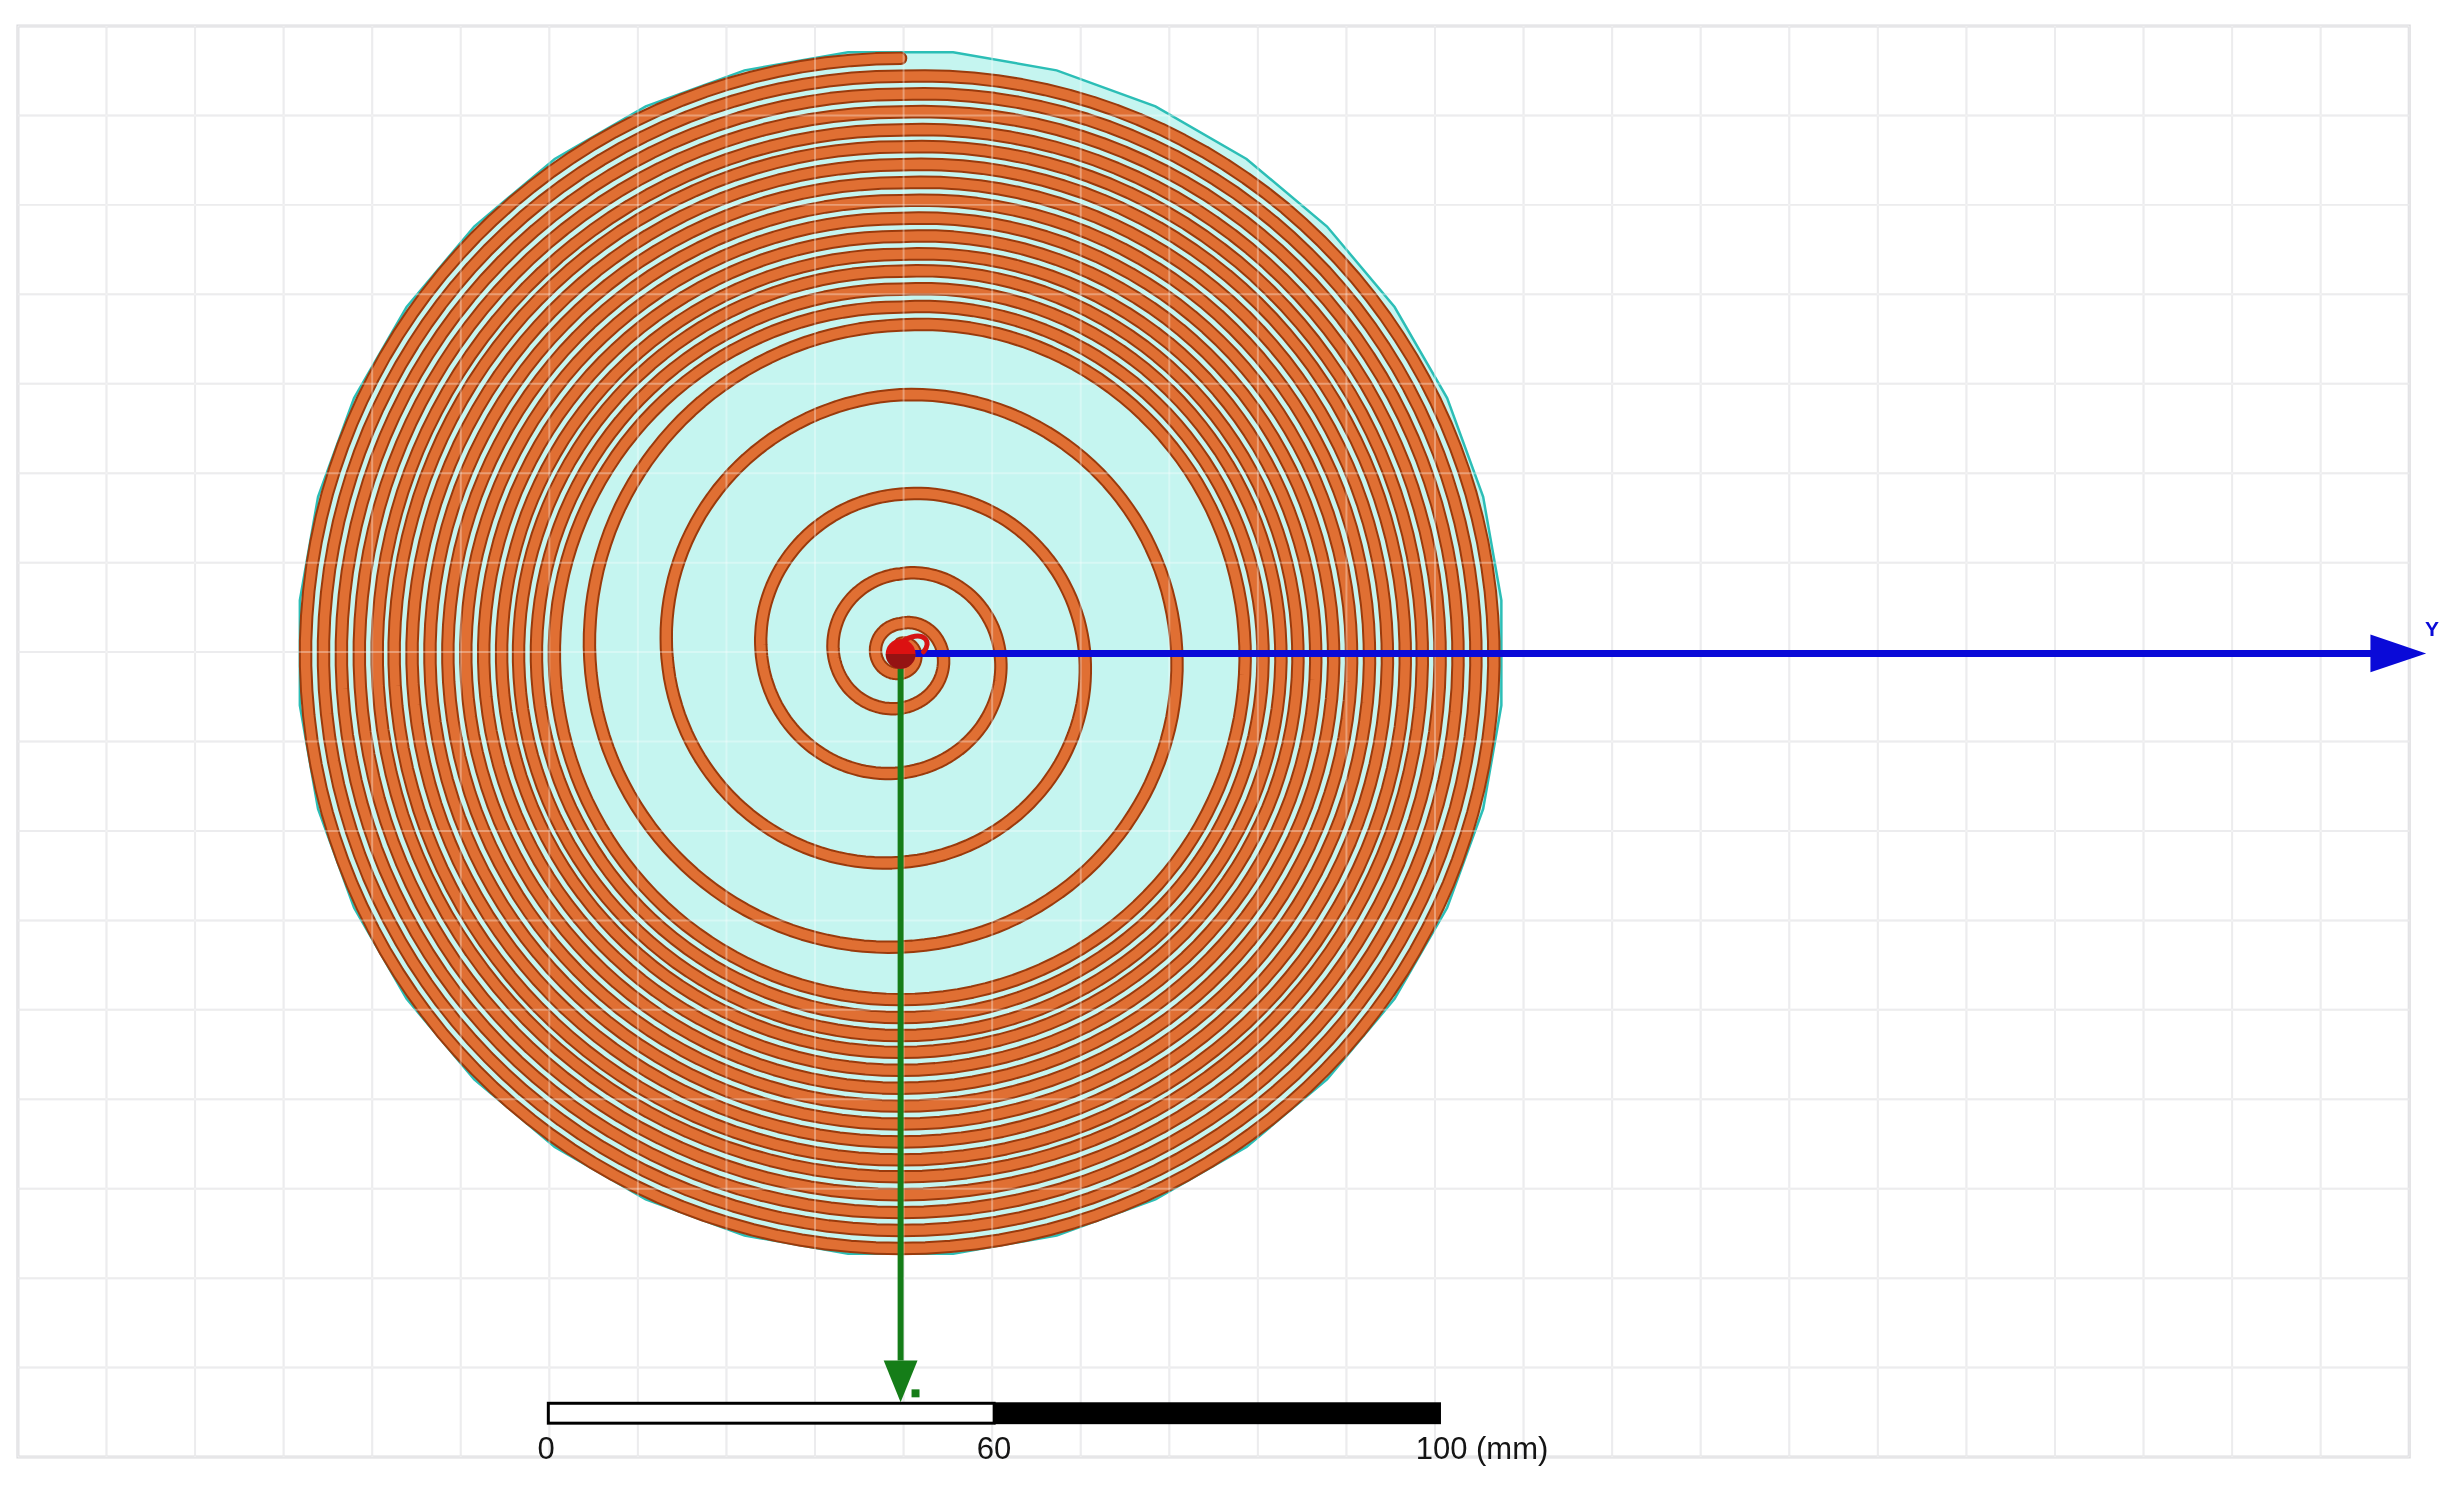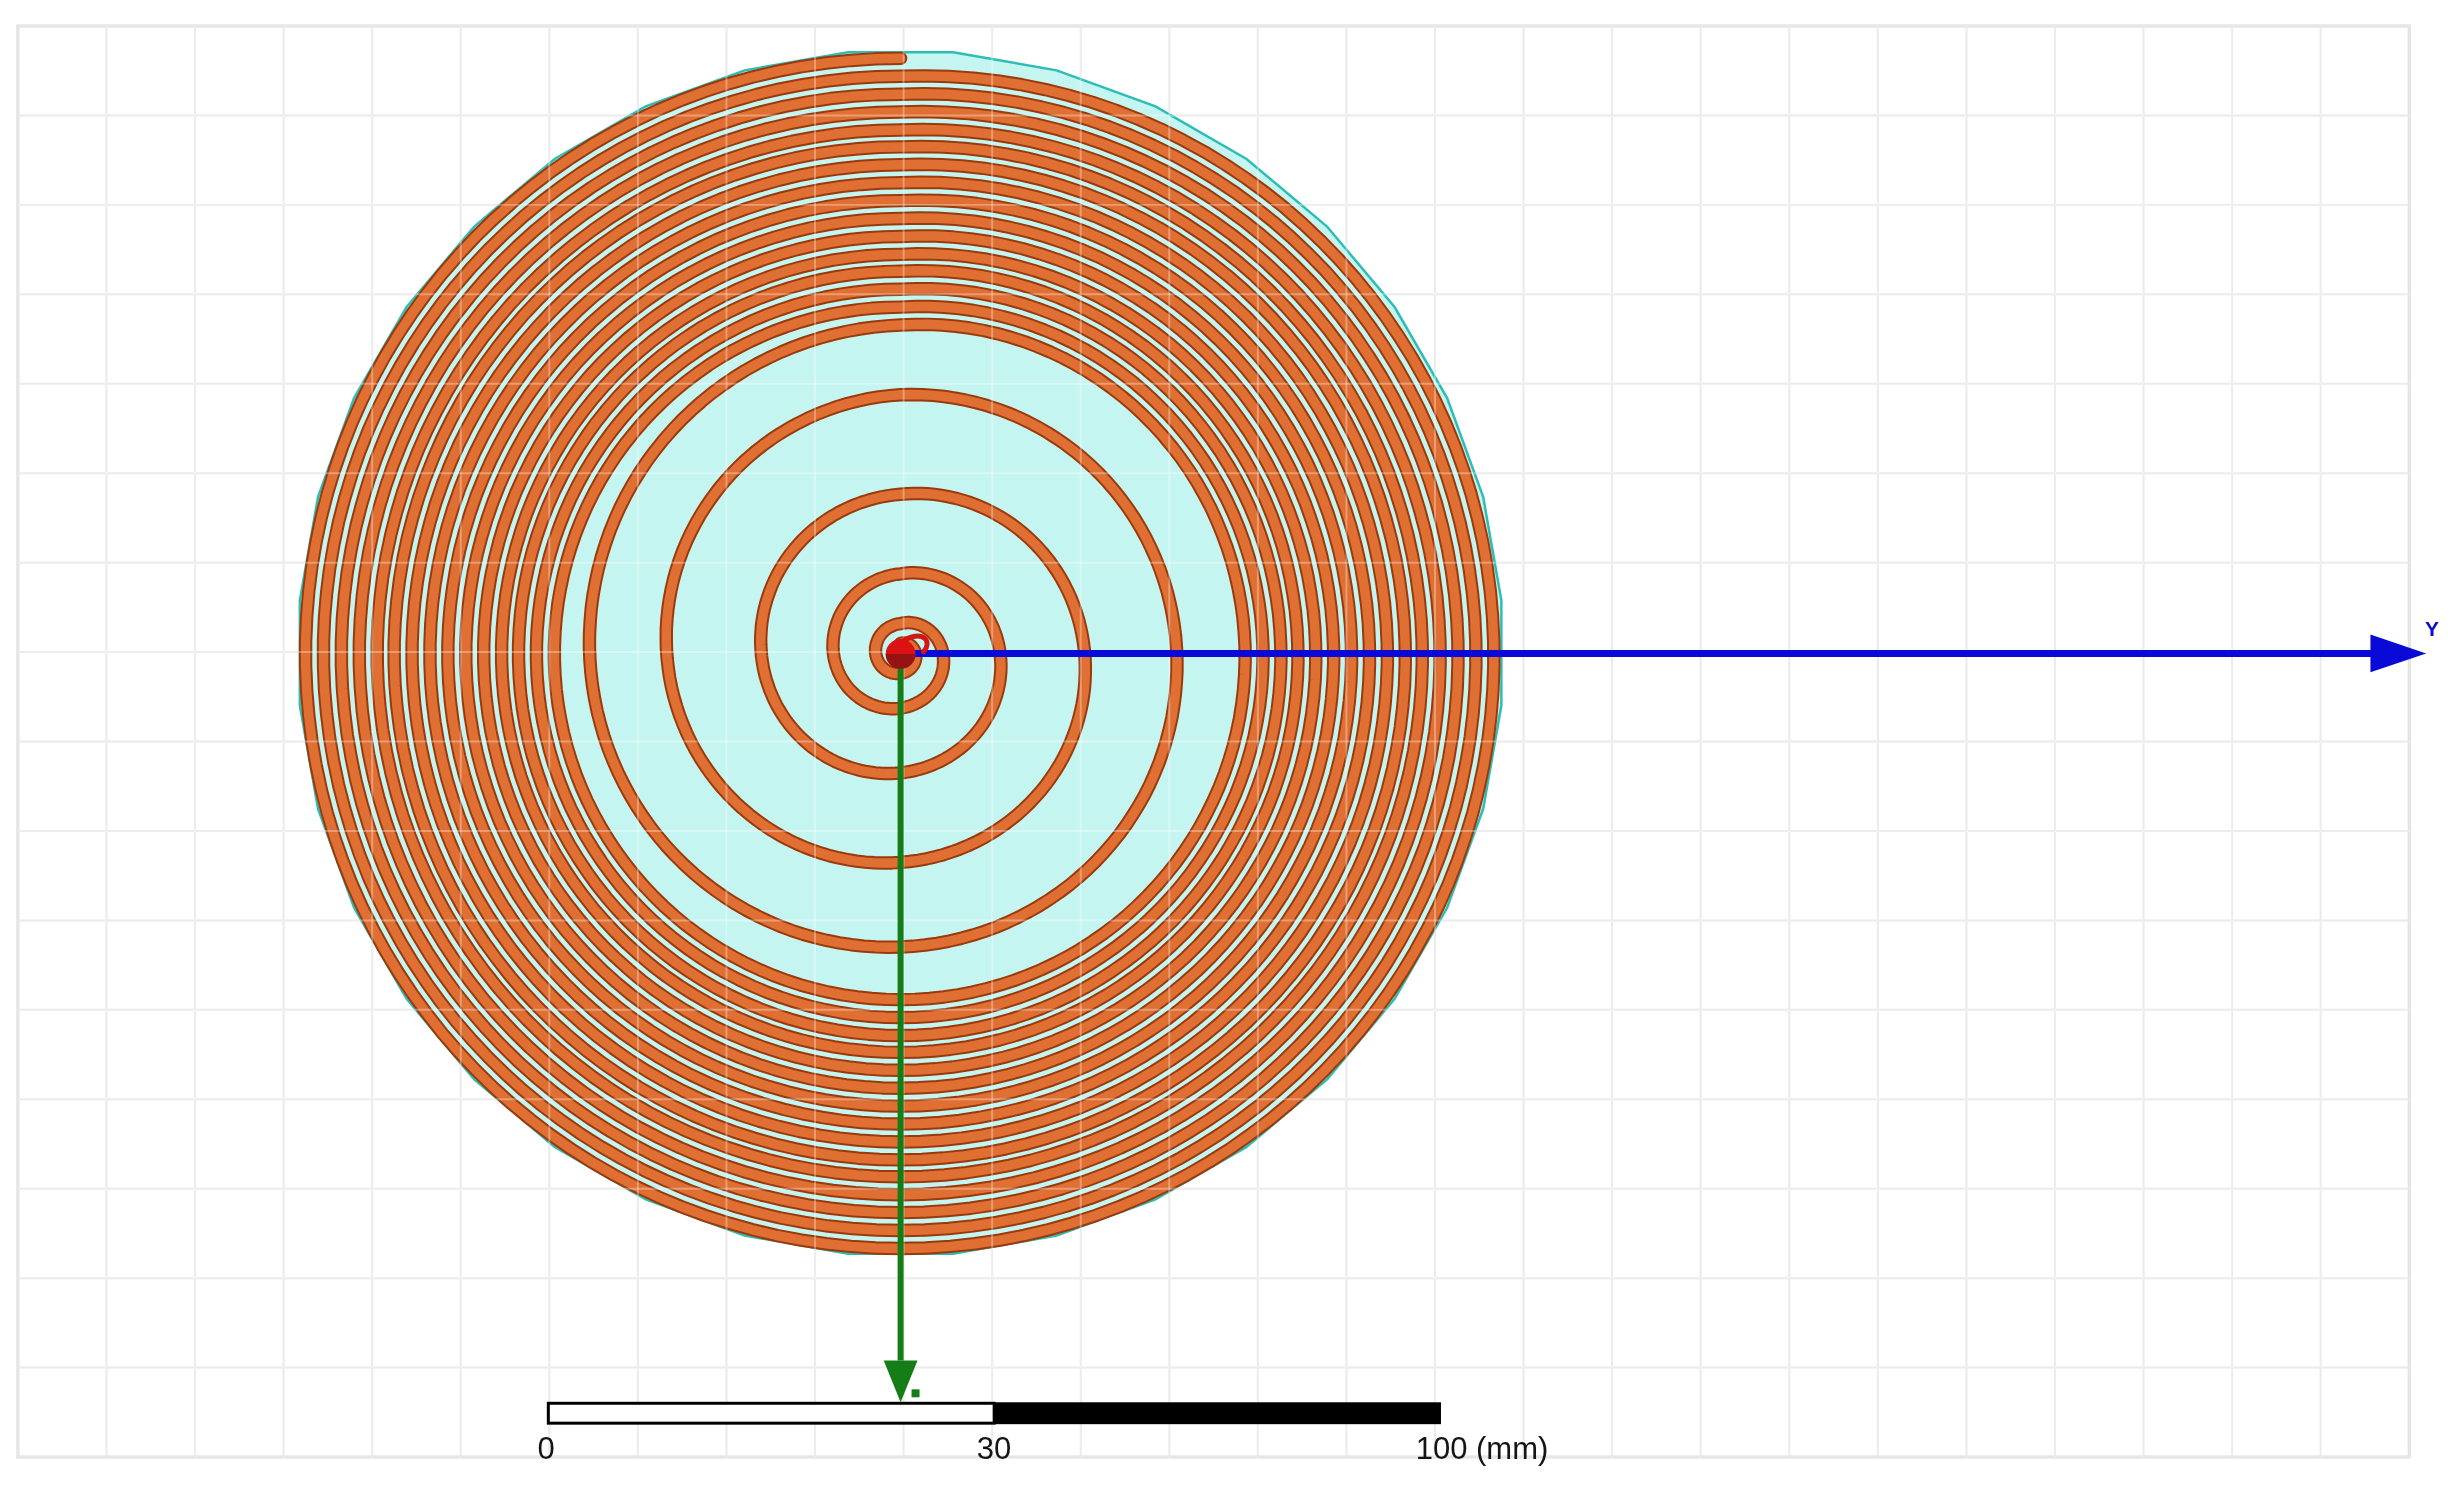--- a/index.html
+++ b/index.html
@@ -138,16 +138,16 @@
       <path d="M 909,643 C 929,633 937,645 928,655" fill="none" stroke="#d51414" stroke-width="5" stroke-linecap="round"></path>
       <circle cx="905" cy="657" r="15" fill="#dc1111"></circle>
       <path d="M 890,657 A 15,15 0 0 0 920,657 Z" fill="#7e1414" opacity="0.75"></path>
       <rect x="551" y="1410" width="448" height="20" fill="#ffffff" stroke="#000000" stroke-width="3"></rect>
       <rect x="999" y="1409" width="449" height="22" fill="#000000"></rect>
     </svg>
 
   <span class="axis-label" id="ylabel" style="left: 2425px; top: 618px; color: rgb(10, 10, 216);">Y</span>
 
   <span class="scale-tick" id="tick0" style="left: 546px; top: 1433px;">0</span>
-  <span class="scale-tick" id="tick50" style="left: 994px; top: 1433px;">30</span>
+  <span class="scale-tick" id="tick50" style="left: 994px; top: 1433px;">60</span>
   <span class="scale-tick" id="tick100" style="left: 1482px; top: 1433px; text-align: right;">100 (mm)</span>
 </div>
 
 
 </body></html>

